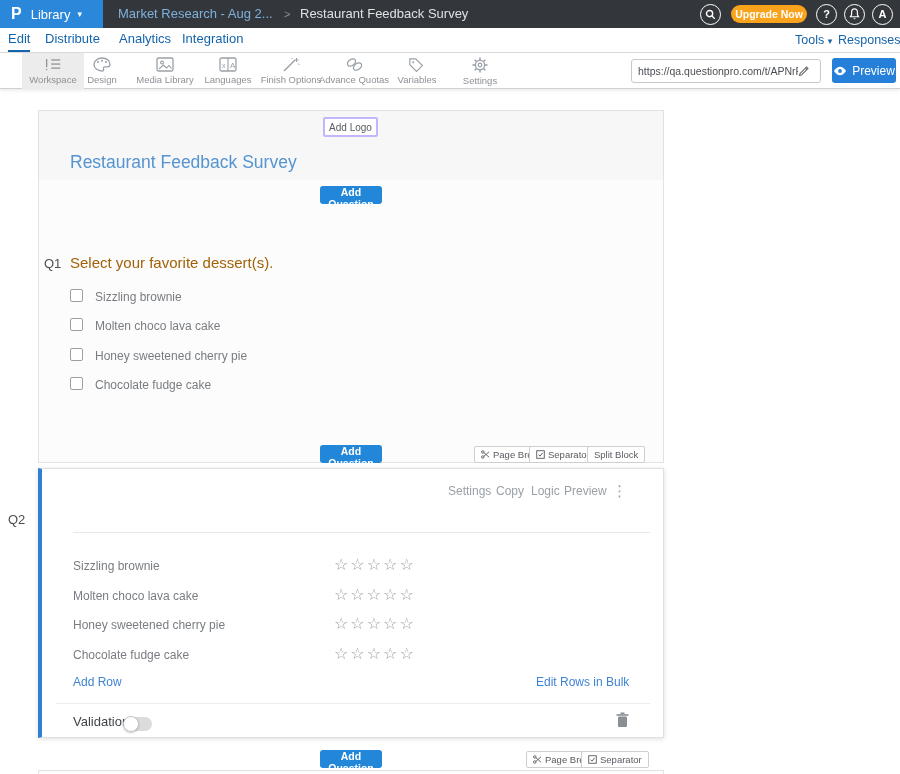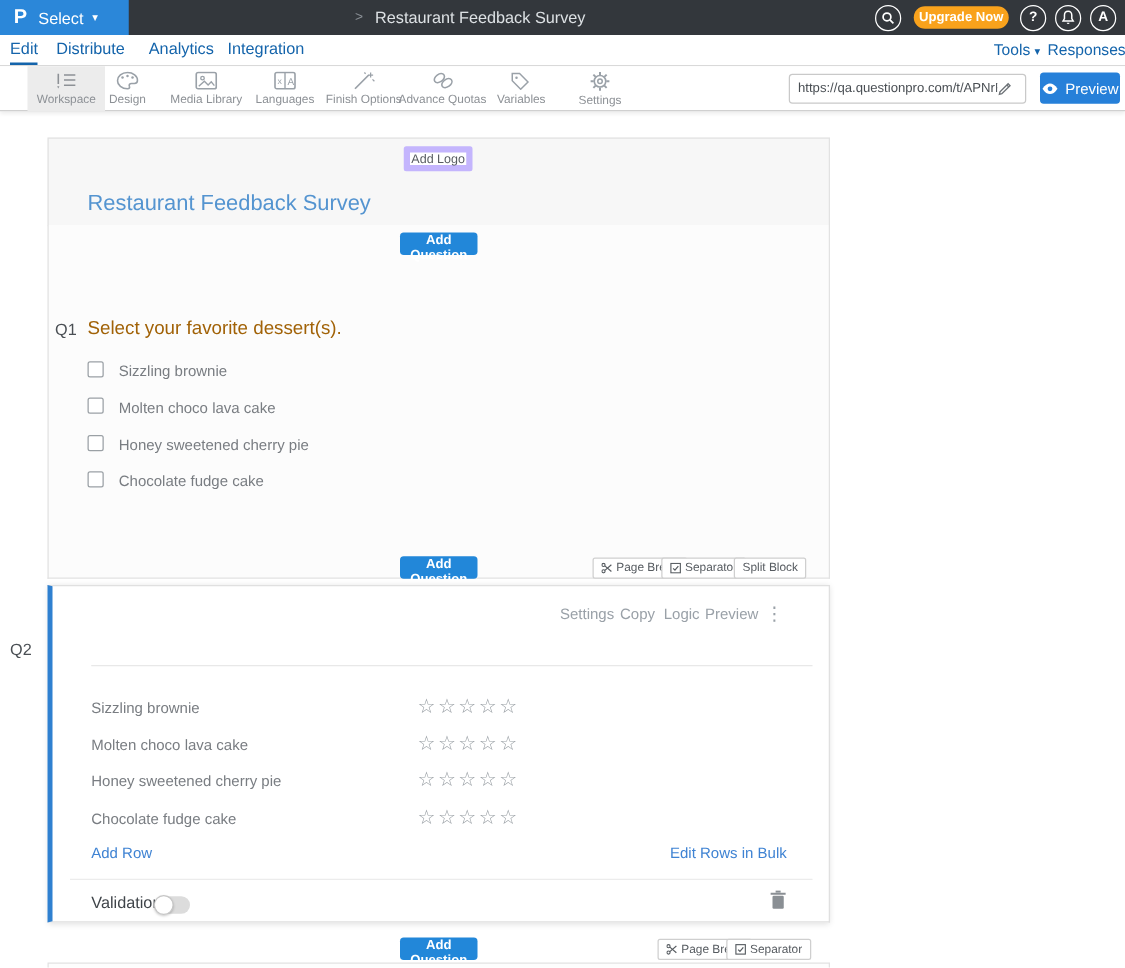--- a/index.html
+++ b/index.html
@@ -44,21 +44,21 @@
   .urlbox { left:631px; top:6px; width:190px; height:24px; background:#fff; border:1px solid #c9c9c9;
     border-radius:3px; display:flex; align-items:center; }
   .urlbox input { border:none; outline:none; background:transparent; width:160px; margin-left:6px;
     font-size:10.5px; color:#4a4f54; font-family:"Liberation Sans", sans-serif; }
   .previewbtn { left:832px; top:5px; width:64px; height:25px; background:#2680d9; border:none;
     border-radius:3px; color:#fff; font-size:12px; cursor:pointer; display:flex; align-items:center;
     justify-content:center; gap:5px; font-family:"Liberation Sans", sans-serif; }
 
   
   .cardhead { left:38px; top:110px; width:626px; height:71px; background:#f7f7f7; border:1px solid #e2e2e2; }
-  .addlogo { left:323px; top:117px; width:55px; height:20px; background:#fff; border:5px solid #c4b5fd;
+  .addlogo { left:323px; top:117px; width:55px; height:20px; background:#fff; border:2px solid #c4b5fd;
     border-radius:2px; font-size:10px; color:#565b60; cursor:pointer; font-family:"Liberation Sans", sans-serif; }
   .surveytitle { left:70px; top:152px; font-size:17.5px; color:#5494d0; }
   .q1block { left:38px; top:180px; width:626px; height:283px; background:#fcfcfc; border:1px solid #e2e2e2; border-top:none; }
   .addq { width:62px; height:18px; background:#2287d9; border:none; border-radius:3px; color:#fff;
     font-size:10.5px; font-weight:bold; cursor:pointer; font-family:"Liberation Sans", sans-serif; }
   .qid { font-size:13px; color:#4a4f54; }
   .qtext { font-size:15px; color:#a16207; font-weight:400; }
   .checkbox { width:13px; height:13px; background:#fff; border:1px solid #9aa0a5; border-radius:2px; cursor:pointer; }
   .optlabel { font-size:12px; color:#797d82; }
   .smallbtn { height:17px; background:#fff; border:1px solid #cfcfcf; border-radius:2px; font-size:9.5px;
@@ -81,23 +81,24 @@
   .nextcard { left:38px; top:770px; width:626px; height:10px; background:#fdfdfd; border:1px solid #e2e2e2; }
 </style>
 </head>
 <body>
 
 <div id="stage">
 
   <div class="abs topbar">
     <div class="abs brand">
       <span class="logo">P</span>
-      <span class="plabel">Select</span>
+      <span class="plabel">Library</span>
       <span class="caret">▾</span>
     </div>
+    <span class="abs crumb1">Market Research - Aug 2...</span>
     <span class="abs crumb-sep">&gt;</span>
     <span class="abs crumb2">Restaurant Feedback Survey</span>
 
     <div class="abs tb-circle" style="left:700px;">
       <svg width="11" height="11" viewBox="0 0 12 12">
         <circle cx="5" cy="5" r="3.4" fill="none" stroke="#fff" stroke-width="1.5"></circle>
         <line x1="7.6" y1="7.6" x2="10.6" y2="10.6" stroke="#fff" stroke-width="1.5"></line>
       </svg>
     </div>
     <button class="abs upgrade">Upgrade Now</button>

